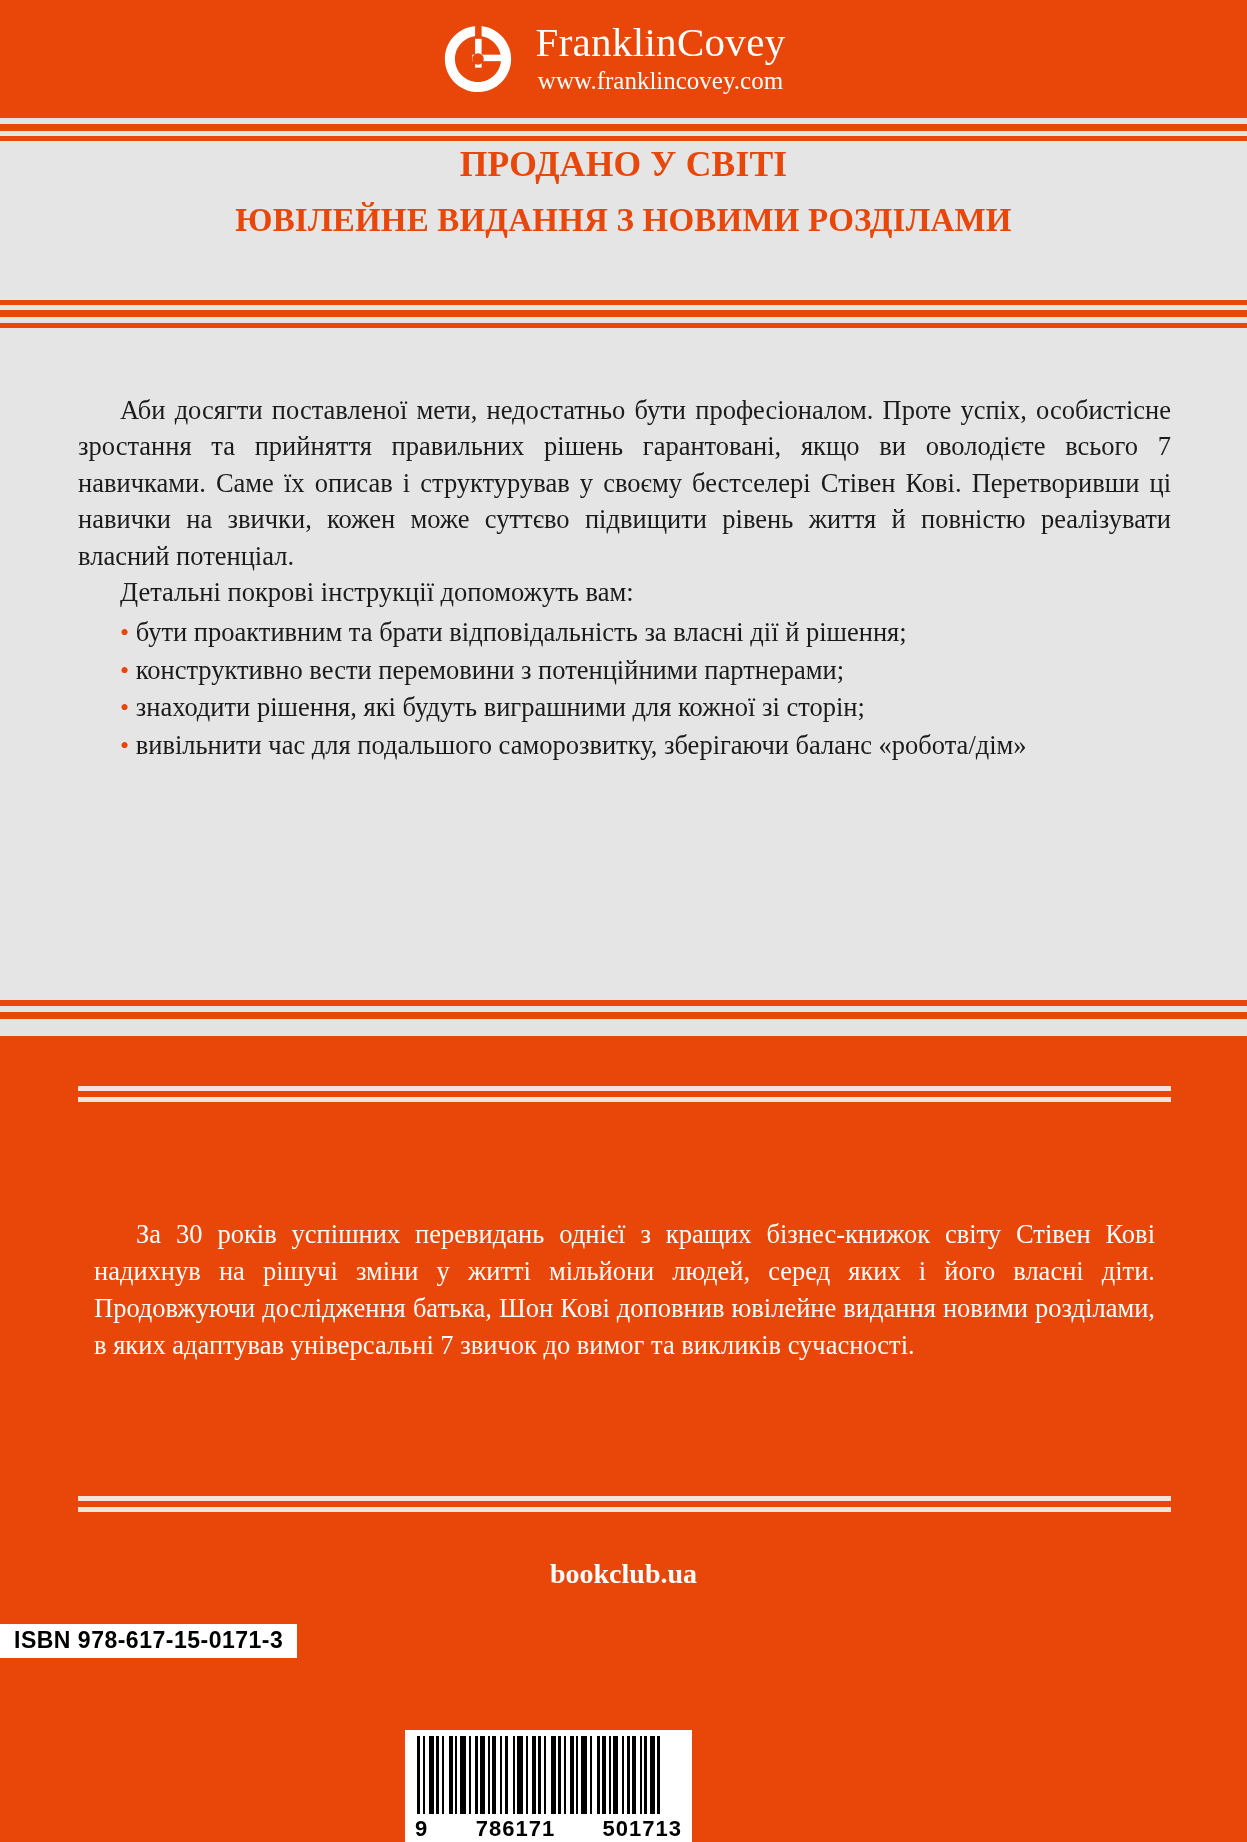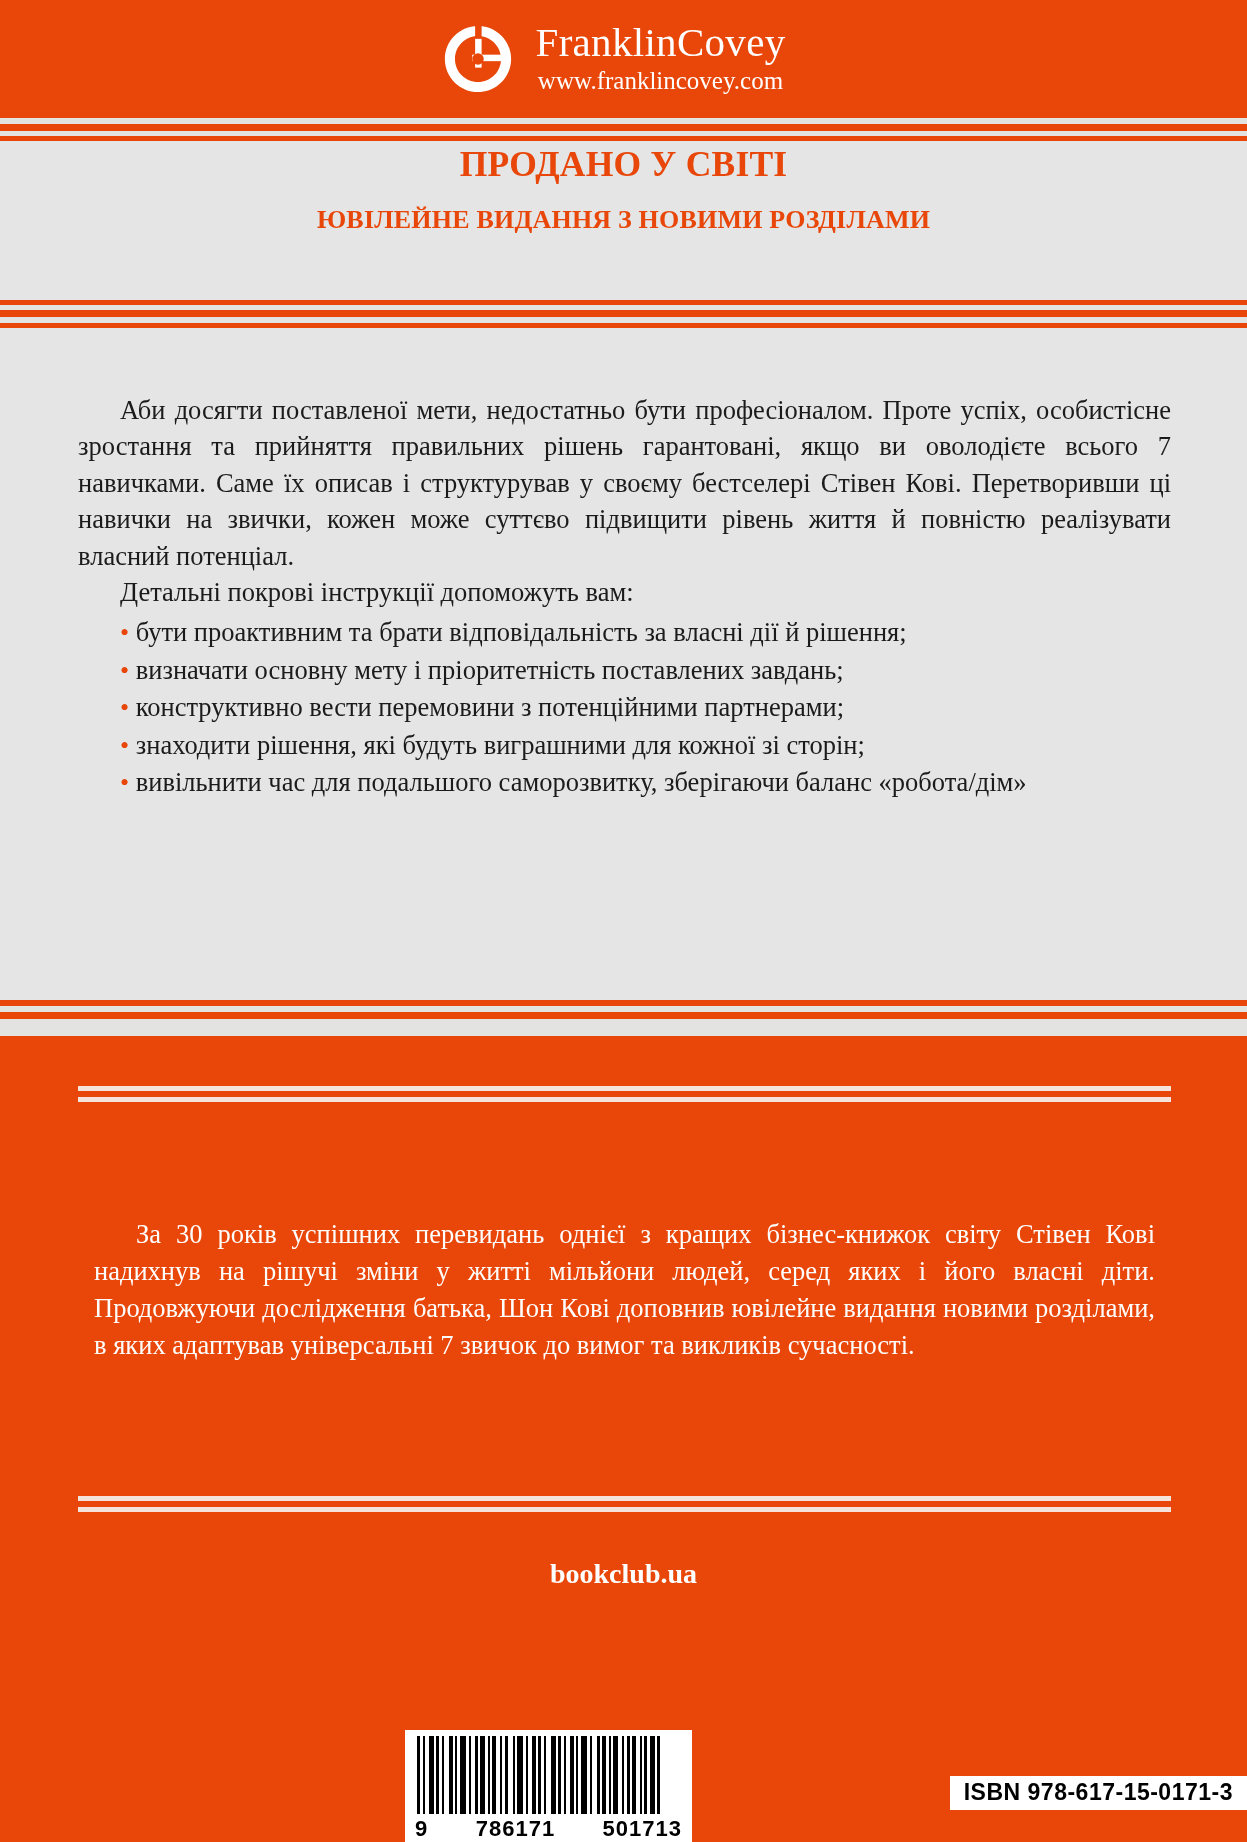--- a/index.html
+++ b/index.html
@@ -84,21 +84,21 @@
     color: #e84709;
     font-family: "Liberation Serif", serif;
     font-weight: bold;
   }
   .headline-line {
     font-size: 35.5px;
     line-height: 44px;
     letter-spacing: 0.2px;
   }
   .headline-line.l3 {
-    font-size: 26px;
+    font-size: 33px;
     padding-top: 12px;
   }
 
   
   .body-block {
     position: absolute;
     left: 78px;
     top: 392px;
     width: 1093px;
     color: #1b1b1b;
@@ -152,23 +152,23 @@
     color: #ffffff;
     font-size: 28px;
     font-weight: bold;
     font-family: "Liberation Serif", serif;
   }
 
   
   .isbn-wrap {
     position: absolute;
     left: 0;
-    top: 1776px;
-    width: 1247px;
-    text-align: right;
+    top: 1624px;
+    width: 1247px;
+    text-align: left;
   }
   .isbn-text {
     display: inline-block;
     background: #ffffff;
     color: #000000;
     font-family: "Liberation Sans", sans-serif;
     font-size: 23px;
     font-weight: bold;
     letter-spacing: 0.5px;
     padding: 3px 14px 4px 14px;
@@ -246,24 +246,20 @@
   <div class="body-block">
     <p class="p-indent">Аби досягти поставленої мети, недостатньо бути професіоналом. Проте успіх, особистісне зростання та прийняття правильних рішень гарантовані, якщо ви оволодієте всього 7 навичками. Саме їх описав і структурував у своєму бестселері Стівен Кові. Перетворивши ці навички на звички, кожен може суттєво підвищити рівень життя й повністю реалізувати власний потенціал.</p>
     <p class="p-indent">Детальні покрові інструкції допоможуть вам:</p>
     <div class="bullets">
       <div class="bullet-line">
         <span class="bullet-dot">•</span>
         <span>бути проактивним та брати відповідальність за власні дії й рішення;</span>
       </div>
       <div class="bullet-line">
         <span class="bullet-dot">•</span>
-        <span>визначати основну мету і пріоритетність поставлених завдань;</span>
-      </div>
-      <div class="bullet-line">
-        <span class="bullet-dot">•</span>
         <span>конструктивно вести перемовини з потенційними партнерами;</span>
       </div>
       <div class="bullet-line">
         <span class="bullet-dot">•</span>
         <span>знаходити рішення, які будуть виграшними для кожної зі сторін;</span>
       </div>
       <div class="bullet-line">
         <span class="bullet-dot">•</span>
         <span>вивільнити час для подальшого саморозвитку, зберігаючи баланс «робота/дім»</span>
       </div>

